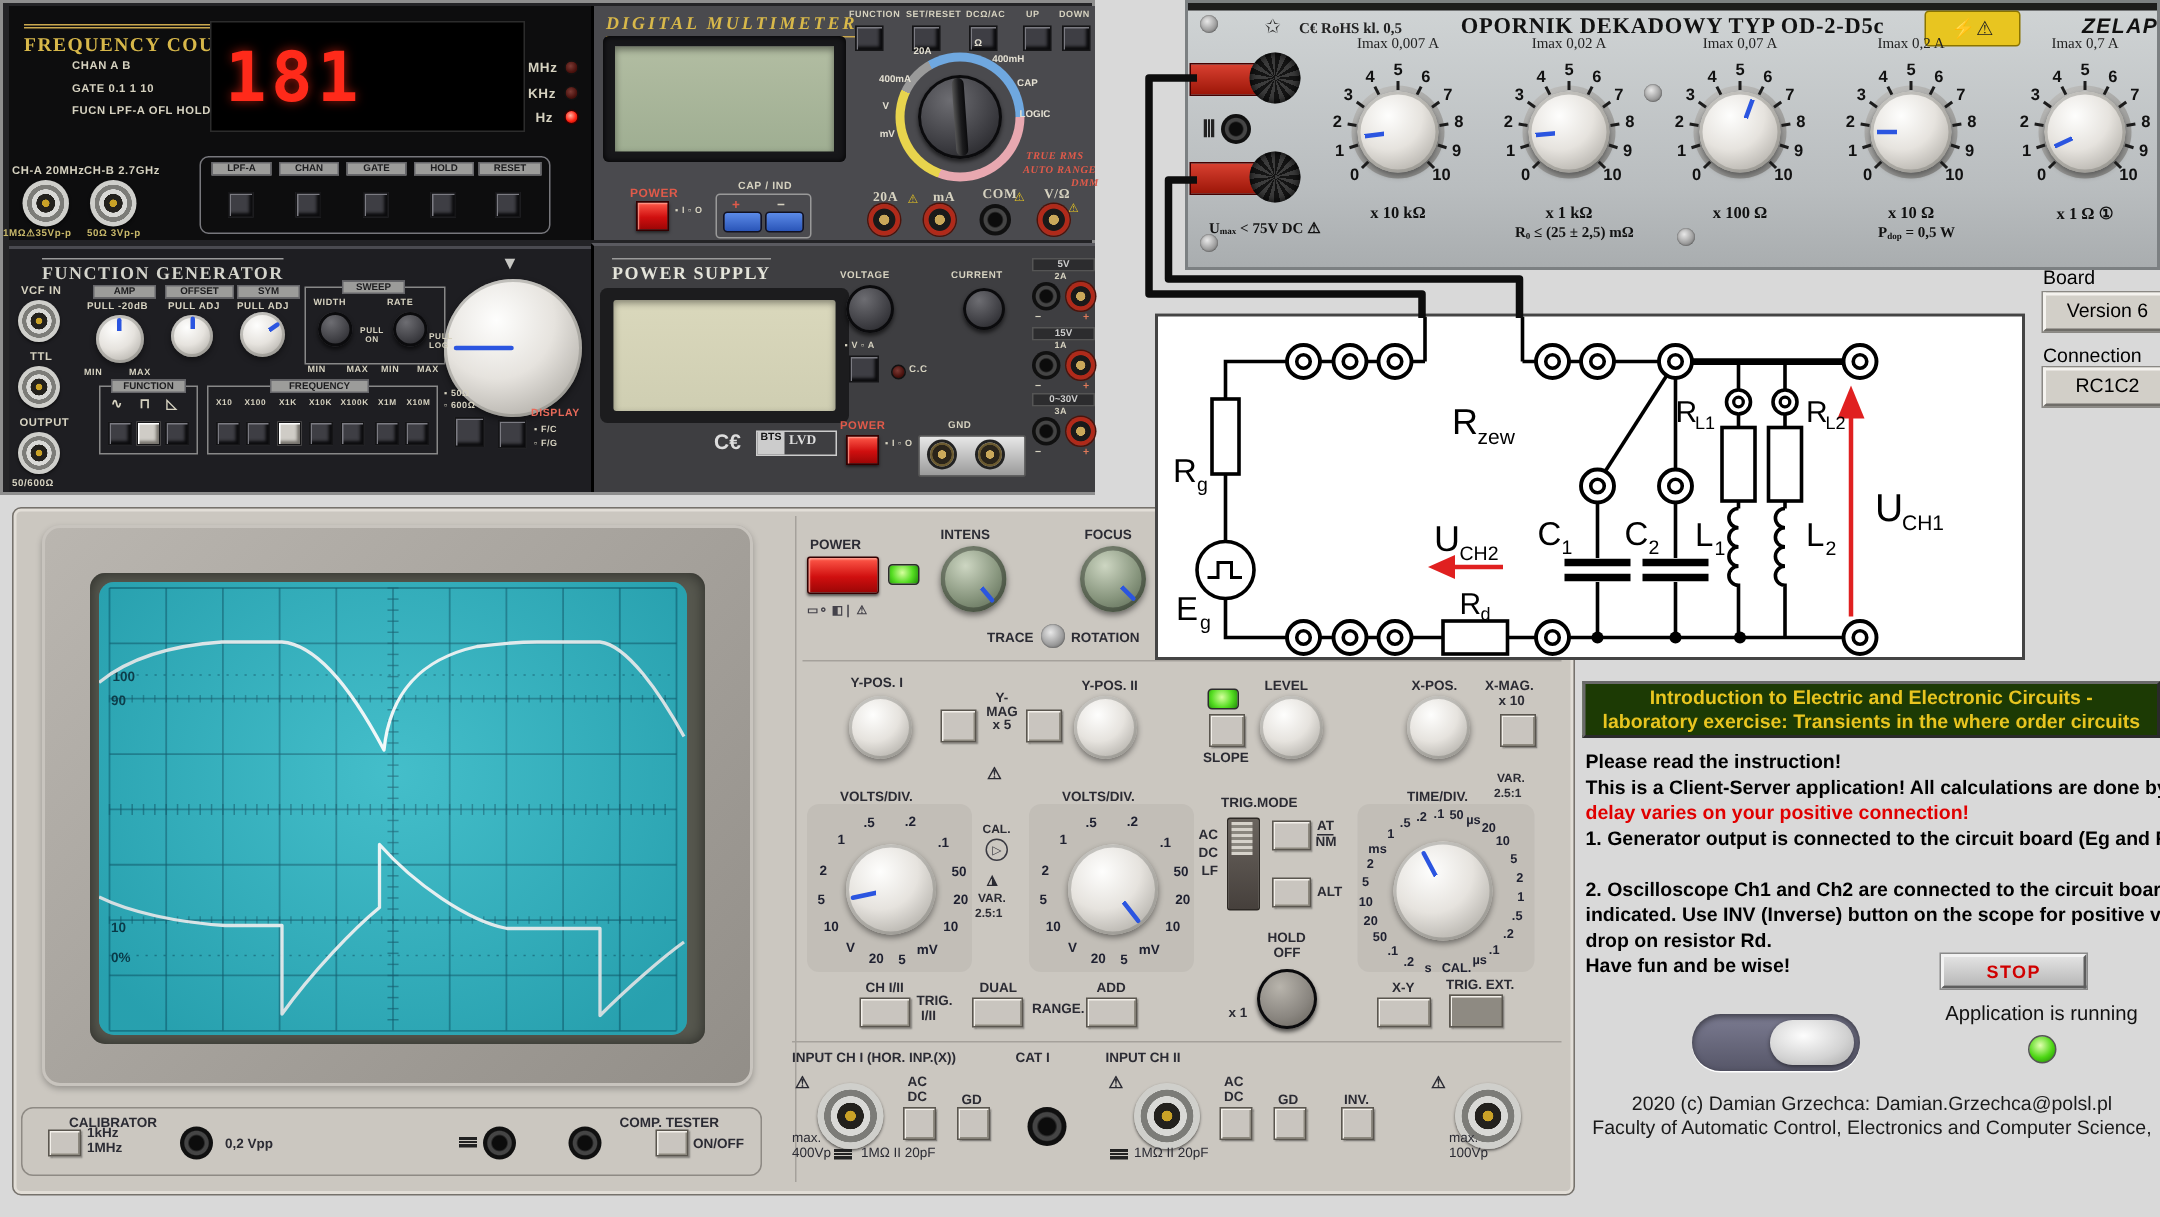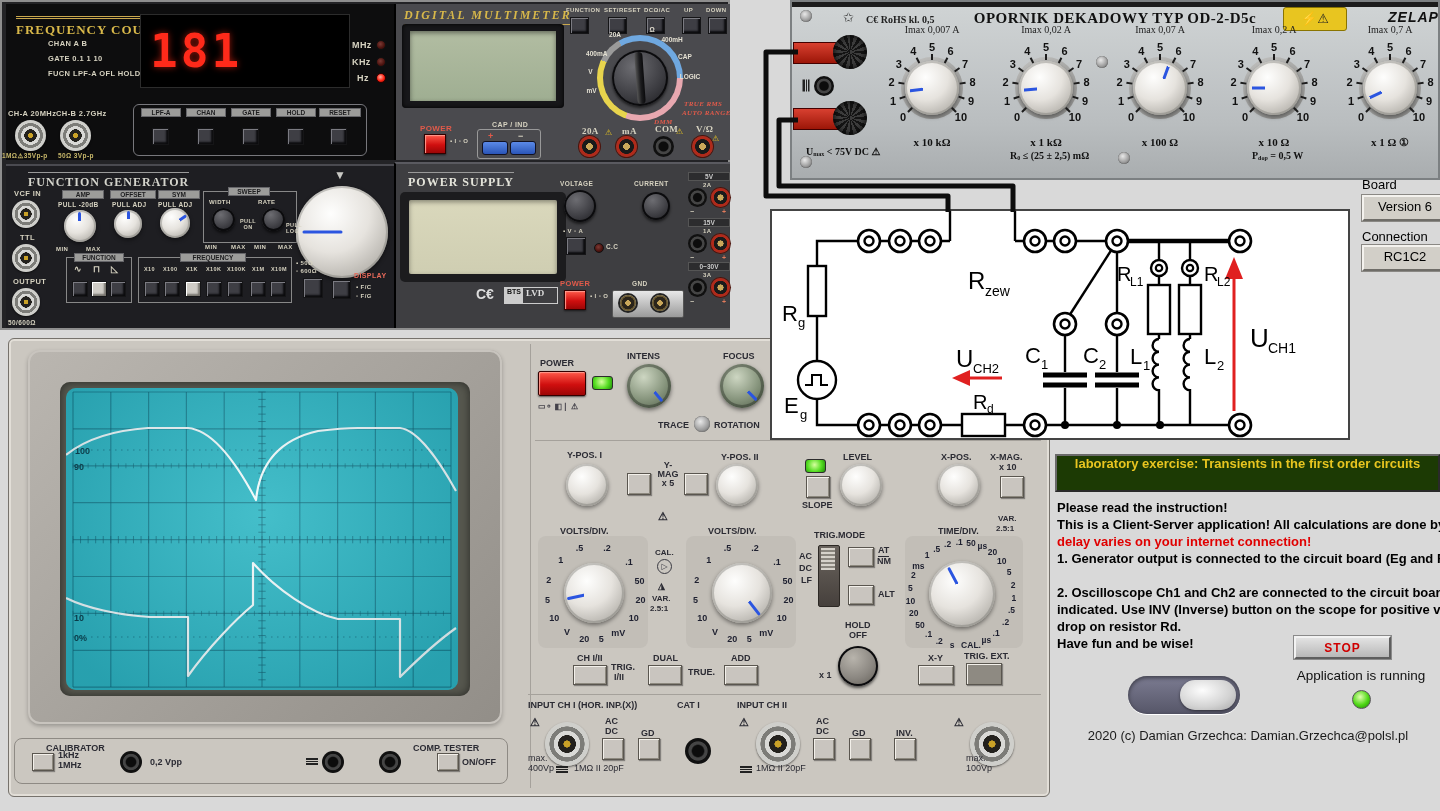--- a/index.html
+++ b/index.html
@@ -202,21 +202,21 @@
         <span class="rlb" style="font: bold 6.5px &quot;Liberation Sans&quot;, sans-serif; color: rgb(228, 224, 210); transform: translate(-50%, -50%) rotate(14deg) translateY(-50px) rotate(-14deg);">Ω</span>
         <span class="rlb" style="font: bold 6.5px &quot;Liberation Sans&quot;, sans-serif; color: rgb(228, 224, 210); transform: translate(-50%, -50%) rotate(-60deg) translateY(-50px) rotate(60deg);">400mA</span>
         <span class="rlb" style="font: bold 6.5px &quot;Liberation Sans&quot;, sans-serif; color: rgb(228, 224, 210); transform: translate(-50%, -50%) rotate(40deg) translateY(-50px) rotate(-40deg);">400mH</span>
         <span class="rlb" style="font: bold 6.5px &quot;Liberation Sans&quot;, sans-serif; color: rgb(228, 224, 210); transform: translate(-50%, -50%) rotate(-82deg) translateY(-50px) rotate(82deg);">V</span>
         <span class="rlb" style="font: bold 6.5px &quot;Liberation Sans&quot;, sans-serif; color: rgb(228, 224, 210); transform: translate(-50%, -50%) rotate(64deg) translateY(-50px) rotate(-64deg);">CAP</span>
         <span class="rlb" style="font: bold 6.5px &quot;Liberation Sans&quot;, sans-serif; color: rgb(228, 224, 210); transform: translate(-50%, -50%) rotate(-104deg) translateY(-50px) rotate(104deg);">mV</span>
         <span class="rlb" style="font: bold 6.5px &quot;Liberation Sans&quot;, sans-serif; color: rgb(228, 224, 210); transform: translate(-50%, -50%) rotate(88deg) translateY(-50px) rotate(-88deg);">LOGIC</span>
       </div>
     <div class="lw" style="left:684px;top:100px;font:bold italic 7px 'Liberation Serif',serif;color:#e05a4a">TRUE RMS</div>
     <div class="lw" style="left:682px;top:109px;font:bold italic 7px 'Liberation Serif',serif;color:#e05a4a">AUTO RANGE</div>
-    <div class="lw" style="left:654px;top:118px;font:bold italic 7px 'Liberation Serif',serif;color:#e05a4a">DMM</div>
+    <div class="lw" style="left:714px;top:118px;font:bold italic 7px 'Liberation Serif',serif;color:#e05a4a">DMM</div>
     <div class="lw" style="left:420px;top:124px;color:#e05a4a;font-size:8px">POWER</div>
     <div class="btnR" style="left:424px;top:134px;width:20px;height:18px"></div>
     <div class="lw" style="left:450px;top:138px;font-size:6px">▪ I   ▫ O</div>
     <div class="lw" style="left:492px;top:121px;font-size:7px">CAP / IND</div>
     <div class="a" style="left:477px;top:129px;width:62px;height:28px;border:1px solid #999;border-radius:3px"></div>
     <div class="lw" style="left:488px;top:131px;color:#e05a4a;font-size:9px">+</div>
     <div class="lw" style="left:518px;top:131px;font-size:9px">−</div>
     <div class="a" style="left:482px;top:141px;width:24px;height:12px;background:linear-gradient(#5b8ae8,#2a55b8);border-radius:3px;border:1px solid #112"></div>
     <div class="a" style="left:510px;top:141px;width:24px;height:12px;background:linear-gradient(#5b8ae8,#2a55b8);border-radius:3px;border:1px solid #112"></div>
     <div class="lw" style="left:582px;top:126px;font:bold 9px 'Liberation Serif',serif">20A</div>
@@ -801,21 +801,21 @@
     <div class="lb" style="left:849px;top:630px">OFF</div>
     <div class="knobD" style="left:838px;top:646px;width:40px;height:40px;background:radial-gradient(circle at 38% 30%,#b8b4ac,#8a8680 55%,#5c5850)"></div>
     <div class="lb" style="left:819px;top:670px">x 1</div>
 
     <div class="lb" style="left:577px;top:653px">CH I/II</div>
     <div class="btnS" style="left:573px;top:665px;width:32px;height:18px"></div>
     <div class="lb" style="left:611px;top:662px">TRIG.</div>
     <div class="lb" style="left:614px;top:672px">I/II</div>
     <div class="lb" style="left:653px;top:653px">DUAL</div>
     <div class="btnS" style="left:648px;top:665px;width:32px;height:18px"></div>
-    <div class="lb" style="left:688px;top:667px">TRUE.</div>
+    <div class="lb" style="left:688px;top:667px">RANGE.</div>
     <div class="lb" style="left:731px;top:653px">ADD</div>
     <div class="btnS" style="left:724px;top:665px;width:32px;height:18px"></div>
     <div class="lb" style="left:928px;top:653px">X-Y</div>
     <div class="btnS" style="left:918px;top:665px;width:34px;height:18px"></div>
     <div class="lb" style="left:964px;top:651px">TRIG. EXT.</div>
     <div class="btnS" style="left:966px;top:663px;width:34px;height:20px;background:#8e8a82"></div>
 
     <div class="lb" style="left:528px;top:700px">INPUT CH I (HOR. INP.(X))</div>
     <div class="lb" style="left:530px;top:716px;font-size:11px">⚠</div>
     <div class="bnc" style="left:545px;top:722px;width:44px;height:44px"></div>
@@ -857,39 +857,41 @@
     <div class="gnd" style="left:306px;top:758px"></div>
     <div class="jackK" style="left:322px;top:751px;width:22px;height:22px"></div>
     <div class="jackK" style="left:379px;top:751px;width:22px;height:22px"></div>
     <div class="lb" style="left:413px;top:743px">COMP. TESTER</div>
     <div class="btnS" style="left:437px;top:753px;width:20px;height:16px"></div>
     <div class="lb" style="left:462px;top:757px">ON/OFF</div>
   </div>
 
   <div class="a" style="inset:0">
     <div class="a" style="left:1055px;top:454px;width:385px;height:38px;background:#1c3a04;border:2px solid #6a6a6a;border-right-color:#2a2a2a;border-bottom-color:#2a2a2a;box-sizing:border-box;text-align:center">
-      <div style="font:bold 13px/16px 'Liberation Sans',sans-serif;color:#e8c520">laboratory exercise: Transients in the first order circuits</div>
+      <div style="font:bold 13px/17px 'Liberation Sans',sans-serif;color:#e8c520">Introduction to Electric and Electronic Circuits -</div>
+      <div style="font:bold 13px/16px 'Liberation Sans',sans-serif;color:#e8c520">laboratory exercise: Transients in the where order circuits</div>
     </div>
     <div class="iline" style="left:1057px;top:500px">Please read the instruction!</div>
     <div class="iline" style="left:1057px;top:517px">This is a Client-Server application! All calculations are done by server</div>
-    <div class="iline" style="left:1057px;top:534px;color:#e00000">delay varies on your internet connection!</div>
+    <div class="iline" style="left:1057px;top:534px;color:#e00000">delay varies on your positive connection!</div>
     <div class="iline" style="left:1057px;top:551px">1. Generator output is connected to the circuit board (Eg and Rg</div>
     <div class="iline" style="left:1057px;top:585px">2. Oscilloscope Ch1 and Ch2 are connected to the circuit board where</div>
     <div class="iline" style="left:1057px;top:602px">indicated. Use INV (Inverse) button on the scope for positive voltage</div>
     <div class="iline" style="left:1057px;top:636px">Have fun and be wise!</div>
     <div class="iline" style="left:1057px;top:619px">drop on resistor Rd.</div>
     <button style="position:absolute;left:1294px;top:636px;width:97px;height:23px;background:linear-gradient(#e2e2e2,#b8b8b8);
                 border:2px solid;border-color:#f2f2f2 #5e5e5e #5e5e5e #f2f2f2;box-shadow:0 0 0 1px #8a8a8a;
                 font:bold 12px 'Liberation Sans',sans-serif;color:#d00000;letter-spacing:1px;cursor:pointer">STOP</button>
     <div class="a" style="left:1128px;top:676px;width:112px;height:38px;border-radius:19px;background:linear-gradient(#7c7c92,#565668);box-shadow:inset 0 2px 4px rgba(0,0,0,.5),0 1px 0 #fff">
       <div class="a" style="left:52px;top:4px;width:56px;height:30px;border-radius:15px;background:radial-gradient(ellipse at 40% 35%,#fdfdfd,#d2d2d2 60%,#a8a8a8);box-shadow:0 1px 3px rgba(0,0,0,.5)"></div>
     </div>
     <div class="a ctr" style="left:1282px;top:668px;width:158px;font:13.5px 'Liberation Sans',sans-serif;color:#111">Application is running</div>
     <div class="ledRndG" style="left:1352px;top:690px;width:17px;height:17px"></div>
     <div class="a ctr" style="left:1056px;top:728px;width:384px;font:13px 'Liberation Sans',sans-serif;color:#1a1a1a">2020 (c) Damian Grzechca: Damian.Grzechca@polsl.pl</div>
+    <div class="a ctr" style="left:1056px;top:744px;width:384px;font:13px 'Liberation Sans',sans-serif;color:#1a1a1a">Faculty of Automatic Control, Electronics and Computer Science,</div>
   </div>
 
   <div class="a" style="inset:0;z-index:4" id="decadeKnobs">
     <div class="a ctr" style="left:872px;top:24px;width:120px;font:10px 'Liberation Serif',serif;color:#222">Imax 0,007 A</div>
     <div class="a" style="left:901px;top:57px;width:62px;height:62px;border-radius:50%;background:radial-gradient(circle at 40% 30%,#d2d2d0,#9a9a98 70%,#6c6c6a)"></div>
     <div class="knobW" style="left:905px;top:61px;width:54px;height:54px"></div>
     <div class="ringpt" style="left:932px;top:88px">
         <i class="tk" style="transform: rotate(-135deg) translateY(-31px);"></i>
         <i class="tk" style="transform: rotate(-108deg) translateY(-31px);"></i>
         <i class="tk" style="transform: rotate(-81deg) translateY(-31px);"></i>

